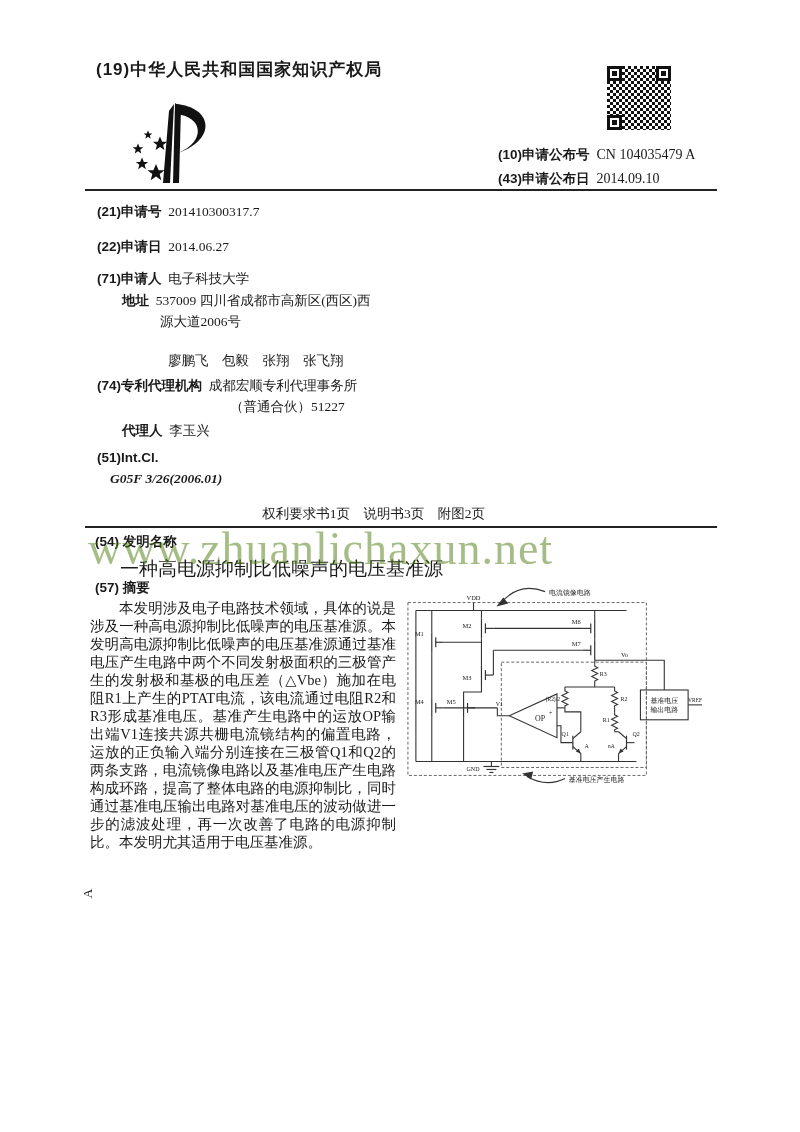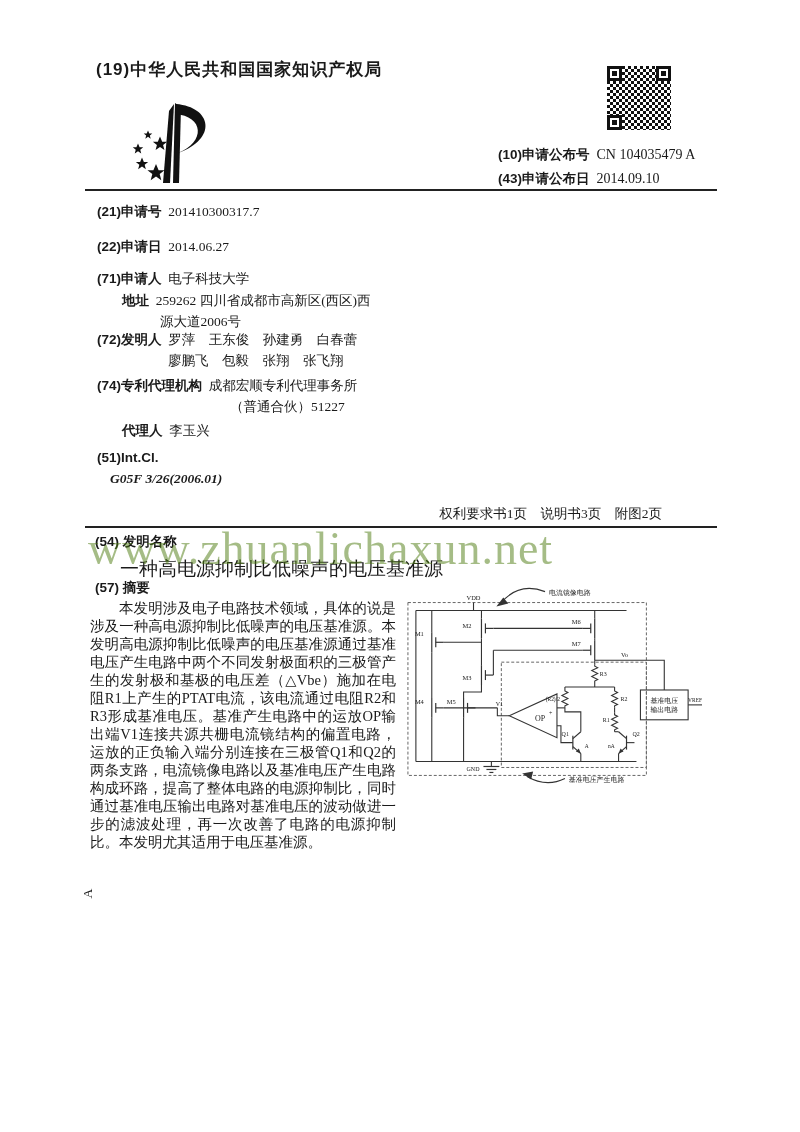--- a/index.html
+++ b/index.html
@@ -22,21 +22,21 @@
   .qr .finder::after{content:"";position:absolute;left:2px;top:2px;width:5px;height:5px;background:#111;}
   .f-tl{left:0;top:0;} .f-tr{right:0;top:0;} .f-bl{left:0;bottom:0;}
 
   
   .row{position:absolute;left:97px;font-size:13.5px;white-space:pre;}
   .row .lbl{font-weight:bold;font-family:"Liberation Sans","DejaVu Sans",sans-serif;}
   .row .val{font-family:"Liberation Serif",serif;}
   .indent1{left:122px;} .indent2{left:160px;} .indent3{left:168px;} .indent4{left:230px;}
   .italic{font-style:italic;font-weight:bold;}
 
-  .pages-info{left:85px;top:505px;width:577px;text-align:right;font-size:13.5px;white-space:pre;}
+  .pages-info{left:85px;top:505px;width:577px;text-align:center;font-size:13.5px;white-space:pre;}
 
   
   .sec-label{font-size:13.5px;}
   .abstract{left:90px;top:599px;width:306px;font-size:14.5px;line-height:18px;
             text-align:justify;text-indent:2em;margin:0;}
 
   
   .watermark{left:88px;top:522px;font-size:46px;color:#4d7c0f;opacity:.5;
              font-family:"Liberation Serif",serif;letter-spacing:1px;white-space:nowrap;z-index:6;}
 
@@ -82,23 +82,22 @@
   </div>
 
   <div class="abs pub-line bold" style="top:146px;"><span>(10)申请公布号</span><span class="val">  </span><span class="val">CN 104035479 A</span></div>
   <div class="abs pub-line bold" style="top:170px;"><span>(43)申请公布日</span><span class="val">  </span><span class="val">2014.09.10</span></div>
 
   <div class="abs hrule" style="top:189px;height:2px;"></div>
 
   <div class="row" style="top:203px;"><span class="lbl">(21)申请号</span><span class="val">  </span><span class="val">201410300317.7</span></div>
   <div class="row" style="top:238px;"><span class="lbl">(22)申请日</span><span class="val">  </span><span class="val">2014.06.27</span></div>
   <div class="row" style="top:270px;"><span class="lbl">(71)申请人</span><span class="val">  </span><span class="val">电子科技大学</span></div>
-  <div class="row indent1" style="top:292px;"><span class="lbl">地址</span><span class="val">  </span><span class="val">259262 四川省成都市高新区(西区)西</span></div>
+  <div class="row indent1" style="top:292px;"><span class="lbl">地址</span><span class="val">  </span><span class="val">537009 四川省成都市高新区(西区)西</span></div>
   <div class="row indent2" style="top:313px;"><span class="val">源大道2006号</span></div>
-  <div class="row" style="top:331px;"><span class="lbl">(72)发明人</span><span class="val">  </span><span class="val">罗萍　王东俊　孙建勇　白春蕾</span></div>
   <div class="row indent3" style="top:352px;"><span class="val">廖鹏飞　包毅　张翔　张飞翔</span></div>
   <div class="row" style="top:377px;"><span class="lbl">(74)专利代理机构</span><span class="val">  </span><span class="val">成都宏顺专利代理事务所</span></div>
   <div class="row indent4" style="top:398px;"><span class="val">（普通合伙）51227</span></div>
   <div class="row indent1" style="top:422px;"><span class="lbl">代理人</span><span class="val">  </span><span class="val">李玉兴</span></div>
   <div class="row" style="top:450px;"><span class="lbl">(51)Int.Cl.</span></div>
   <div class="row" style="top:471px;left:110px;"><span class="val italic">G05F 3/26(2006.01)</span></div>
 
   <div class="abs pages-info">权利要求书1页　说明书3页　附图2页</div>
   <div class="abs hrule" style="top:526px;height:1.5px;"></div>
 

